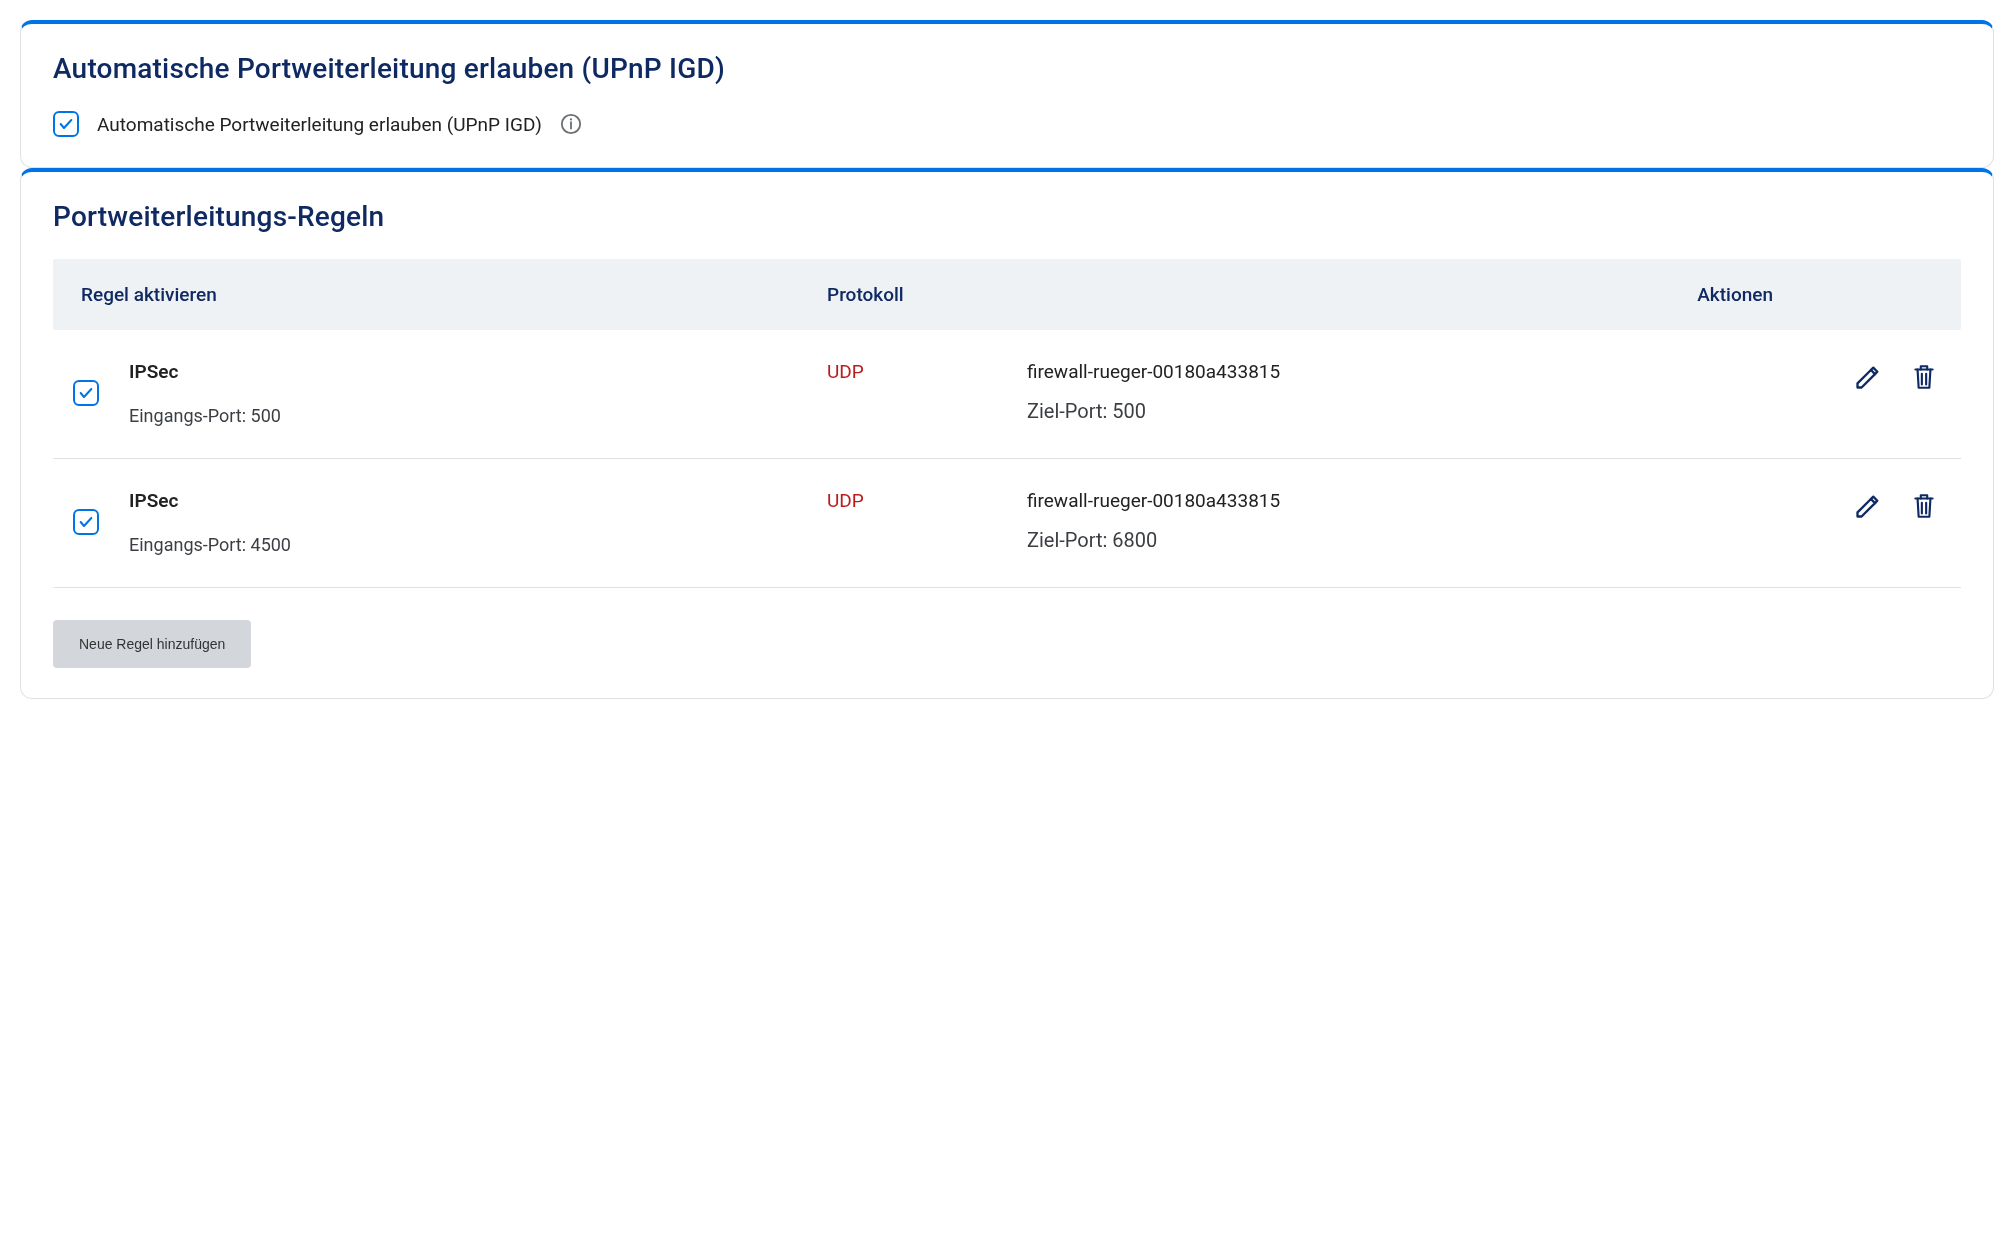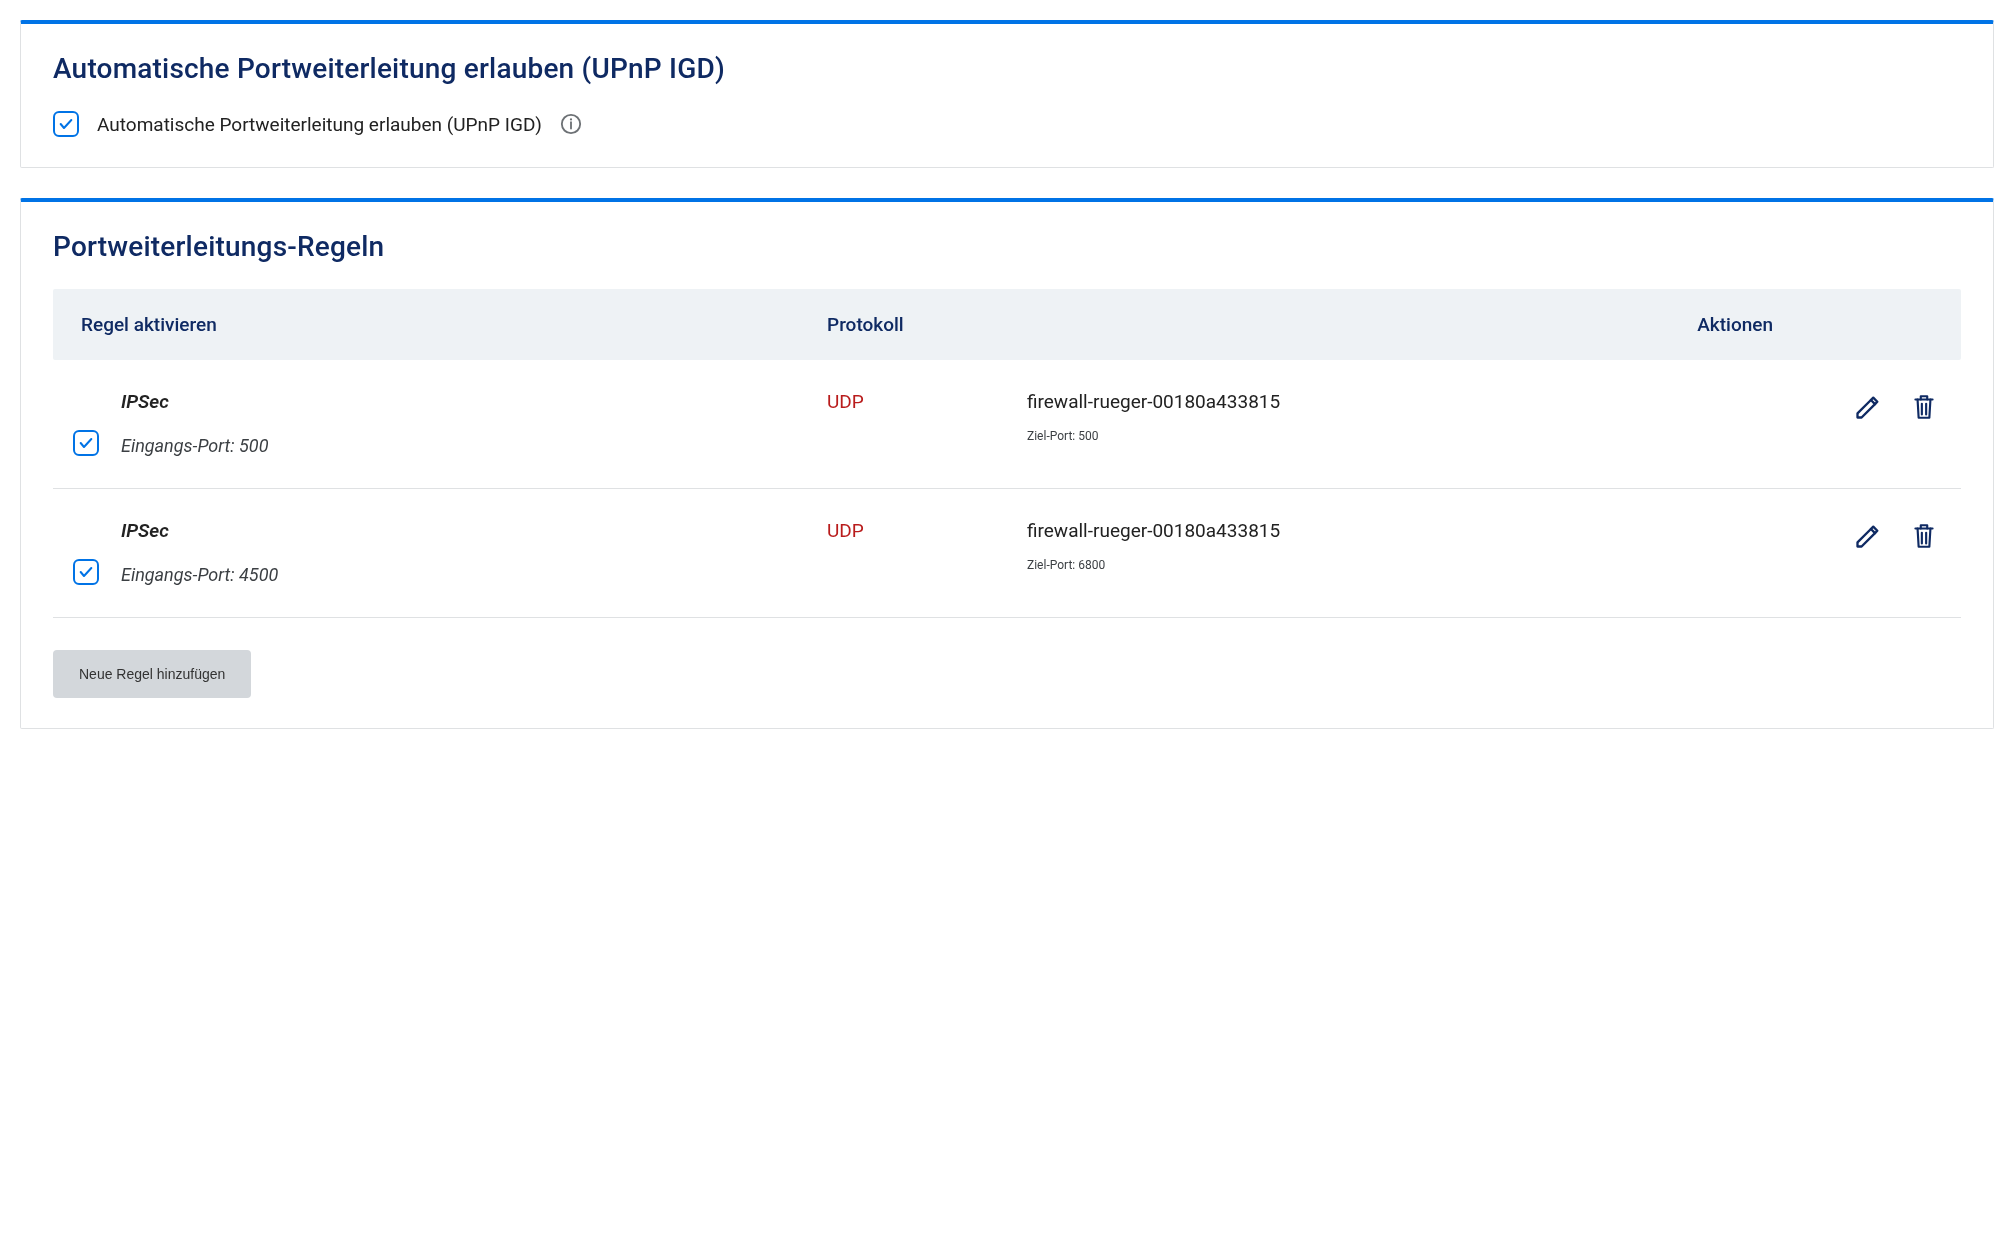--- a/index.html
+++ b/index.html
@@ -14,23 +14,22 @@
     --btn-grey:#d3d7db;
     --btn-grey-text:#333333;
   }
   *{box-sizing:border-box;}
   html,body{margin:0;padding:0;background:var(--page-bg);font-family:-apple-system,BlinkMacSystemFont,"Segoe UI",Roboto,Helvetica,Arial,sans-serif;color:#222;}
   body{padding:20px 20px 40px 20px;}
 
   .card{
     border:1px solid var(--border);
     border-top:4px solid var(--brand-blue);
-    border-radius:2px;
+    border-radius:12px;
     background:var(--panel-bg);
-    margin-bottom:30px;
     box-shadow:0 0 0 rgba(0,0,0,0);
   }
   .card-inner{padding:22px 32px 30px 32px;}
   h2.card-title{
     font-size:28px;
     font-weight:500;
     letter-spacing:0.2px;
     color:var(--head-navy);
     margin:6px 0 26px 0;
   }
@@ -64,27 +63,27 @@
   }
   .rules-head .col-actions{text-align:right;}
 
   .rule-row{
     display:grid;
     grid-template-columns: 1fr 200px 1fr 160px;
     padding:30px 20px 32px 20px;
     border-bottom:1px solid var(--border);
     align-items:start;
   }
-  .rule-left{display:flex;align-items:flex-end;gap:22px;font-style:italic;}
+  .rule-left{display:flex;align-items:center;gap:30px;}
   .rule-left .cbx{margin-top:0px;}
   .rule-name{font-weight:600;font-size:19px;color:#222;}
   .rule-sub{font-size:18px;color:var(--muted);margin-top:22px;}
   .col-proto{font-size:19px;color:#b91c1c;padding-top:0px;}
   .col-device{font-size:19px;color:#222;}
-  .col-device .sub{margin-top:16px;font-size:12px;color:var(--muted);}
+  .col-device .sub{margin-top:16px;font-size:20px;color:var(--muted);}
   .col-actions{display:flex;justify-content:flex-end;gap:22px;padding-top:-2px;}
   .icon-btn{
     width:34px;height:34px;display:inline-flex;align-items:center;justify-content:center;
     color:var(--head-navy);cursor:pointer;
   }
   .icon-btn svg{width:28px;height:28px;display:block;}
   .icon-btn.trash svg{width:26px;height:30px;}
 
   .add-btn-wrap{margin-top:32px;}
   .btn-grey{

